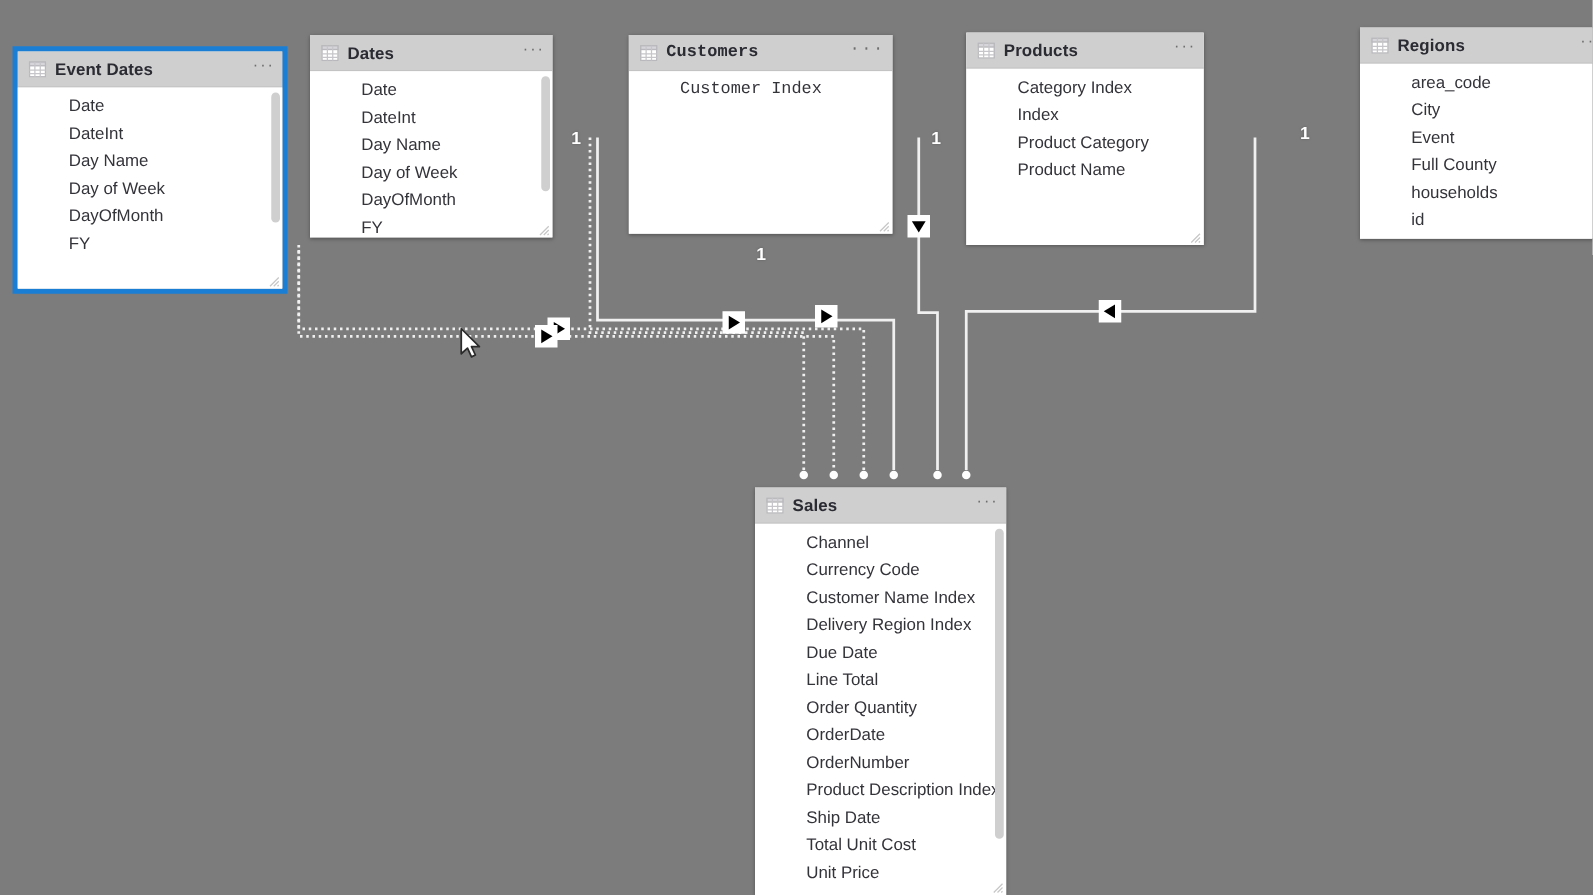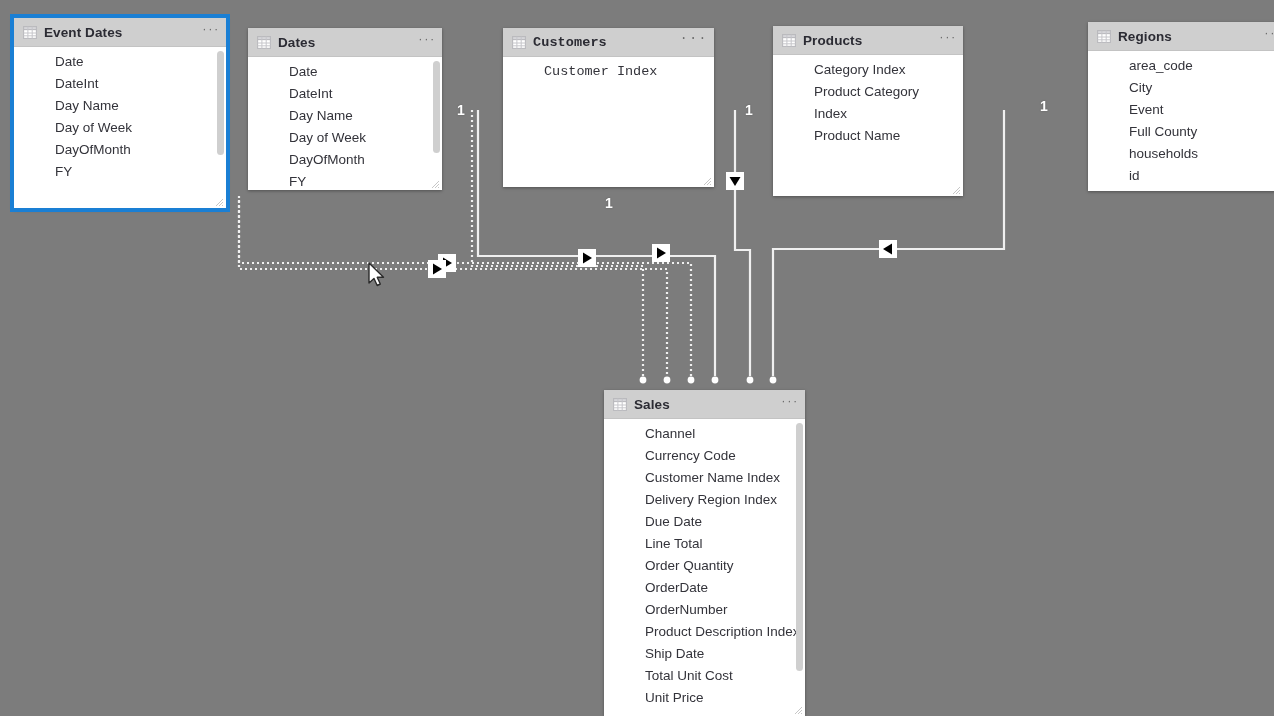--- a/index.html
+++ b/index.html
@@ -40,20 +40,21 @@
     background: #ffffff;
     box-shadow: 0 1px 3px rgba(0,0,0,.35);
     display: flex;
     flex-direction: column;
     overflow: hidden;
   }
   .tbl.selected {
     outline: 4px solid #1a7fd4;
     outline-offset: 0px;
     box-shadow: 0 0 0 3px #7c7c7c, 0 1px 4px rgba(0,0,0,.45);
+    margin-top: 23px;
   }
   .tbl-head {
     height: 29px;
     flex: 0 0 29px;
     background: #cfcfcf;
     display: flex;
     align-items: center;
     padding: 0 6px 0 9px;
     gap: 7px;
     border-bottom: 1px solid #c3c3c3;
@@ -451,34 +452,34 @@
             <span class="gicon field">
               <svg viewBox="0 0 14 13" preserveAspectRatio="none">
                 <rect x="0.6" y="0.6" width="12.8" height="11.8" fill="#ffffff" stroke="#b9b9bd" stroke-width="1.1"></rect>
                 <rect x="0.6" y="0.6" width="12.8" height="3.0" fill="#d6d6da" stroke="#b9b9bd" stroke-width="1.1"></rect>
                 <line x1="4.9" y1="0.6" x2="4.9" y2="12.4" stroke="#c6c6ca" stroke-width="1"></line>
                 <line x1="9.2" y1="0.6" x2="9.2" y2="12.4" stroke="#c6c6ca" stroke-width="1"></line>
                 <line x1="0.6" y1="7.0" x2="13.4" y2="7.0" stroke="#c6c6ca" stroke-width="1"></line>
                 <line x1="0.6" y1="9.8" x2="13.4" y2="9.8" stroke="#c6c6ca" stroke-width="1"></line>
               </svg>
             </span>
+            <span class="field-label">Index</span>
+          </div>
+          <div class="field">
+            <span class="gicon field">
+              <svg viewBox="0 0 14 13" preserveAspectRatio="none">
+                <rect x="0.6" y="0.6" width="12.8" height="11.8" fill="#ffffff" stroke="#b9b9bd" stroke-width="1.1"></rect>
+                <rect x="0.6" y="0.6" width="12.8" height="3.0" fill="#d6d6da" stroke="#b9b9bd" stroke-width="1.1"></rect>
+                <line x1="4.9" y1="0.6" x2="4.9" y2="12.4" stroke="#c6c6ca" stroke-width="1"></line>
+                <line x1="9.2" y1="0.6" x2="9.2" y2="12.4" stroke="#c6c6ca" stroke-width="1"></line>
+                <line x1="0.6" y1="7.0" x2="13.4" y2="7.0" stroke="#c6c6ca" stroke-width="1"></line>
+                <line x1="0.6" y1="9.8" x2="13.4" y2="9.8" stroke="#c6c6ca" stroke-width="1"></line>
+              </svg>
+            </span>
             <span class="field-label">Product Category</span>
-          </div>
-          <div class="field">
-            <span class="gicon field">
-              <svg viewBox="0 0 14 13" preserveAspectRatio="none">
-                <rect x="0.6" y="0.6" width="12.8" height="11.8" fill="#ffffff" stroke="#b9b9bd" stroke-width="1.1"></rect>
-                <rect x="0.6" y="0.6" width="12.8" height="3.0" fill="#d6d6da" stroke="#b9b9bd" stroke-width="1.1"></rect>
-                <line x1="4.9" y1="0.6" x2="4.9" y2="12.4" stroke="#c6c6ca" stroke-width="1"></line>
-                <line x1="9.2" y1="0.6" x2="9.2" y2="12.4" stroke="#c6c6ca" stroke-width="1"></line>
-                <line x1="0.6" y1="7.0" x2="13.4" y2="7.0" stroke="#c6c6ca" stroke-width="1"></line>
-                <line x1="0.6" y1="9.8" x2="13.4" y2="9.8" stroke="#c6c6ca" stroke-width="1"></line>
-              </svg>
-            </span>
-            <span class="field-label">Index</span>
           </div>
           <div class="field">
             <span class="gicon field">
               <svg viewBox="0 0 14 13" preserveAspectRatio="none">
                 <rect x="0.6" y="0.6" width="12.8" height="11.8" fill="#ffffff" stroke="#b9b9bd" stroke-width="1.1"></rect>
                 <rect x="0.6" y="0.6" width="12.8" height="3.0" fill="#d6d6da" stroke="#b9b9bd" stroke-width="1.1"></rect>
                 <line x1="4.9" y1="0.6" x2="4.9" y2="12.4" stroke="#c6c6ca" stroke-width="1"></line>
                 <line x1="9.2" y1="0.6" x2="9.2" y2="12.4" stroke="#c6c6ca" stroke-width="1"></line>
                 <line x1="0.6" y1="7.0" x2="13.4" y2="7.0" stroke="#c6c6ca" stroke-width="1"></line>
                 <line x1="0.6" y1="9.8" x2="13.4" y2="9.8" stroke="#c6c6ca" stroke-width="1"></line>

